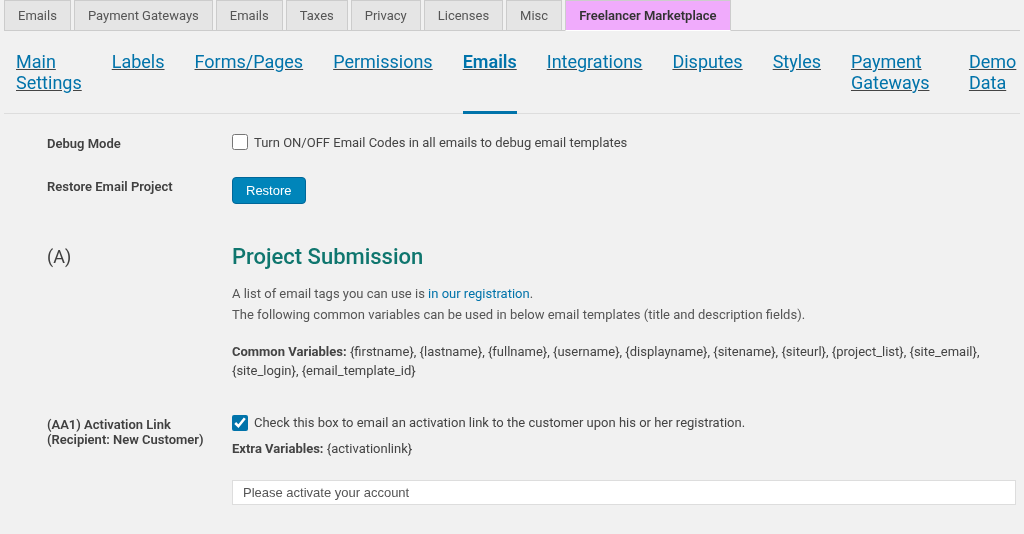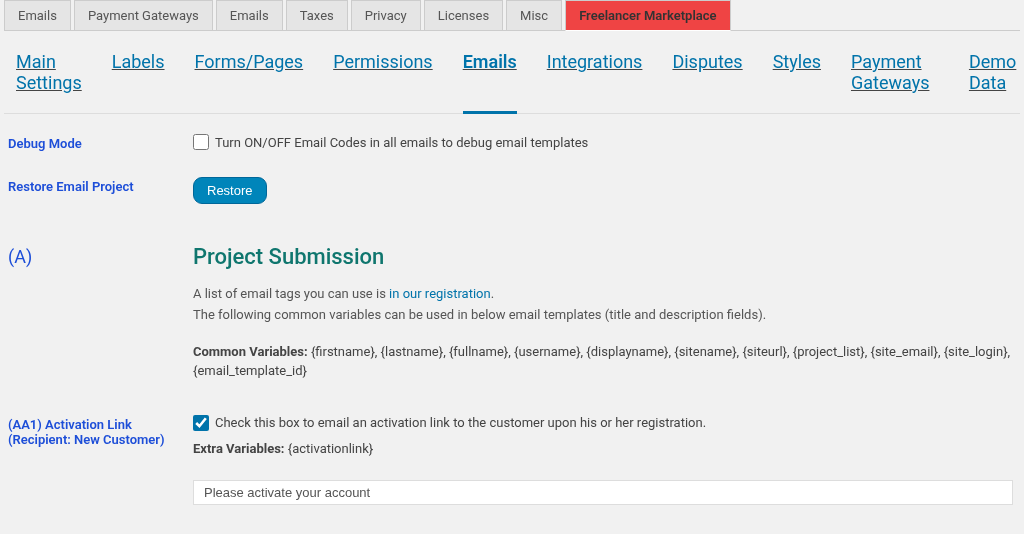--- a/index.html
+++ b/index.html
@@ -19,21 +19,21 @@
       padding: 7px 13px;
       background: #e5e5e5;
       border: 1px solid #ccc;
       border-bottom: none;
       margin-right: 3px;
       color: #555;
       cursor: pointer;
       font-size: 13px;
     }
     .tab-top.active {
-      background: #ef4444;
+      background: #f0abfc;
       border-bottom: 1px solid #fff;
       margin-bottom: -1px;
       font-weight: 600;
       color: #333;
     }
     .subtabs {
       display: flex;
       padding: 20px 0 10px 12px;
       gap: 30px;
       border-bottom: 1px solid #ddd;
@@ -56,23 +56,24 @@
     }
     .row {
       display: flex;
       align-items: flex-start;
       margin-bottom: 26px;
     }
     .row-label {
       width: 185px;
       flex-shrink: 0;
       font-weight: 600;
-      color: #1d4ed8;
+      color: #404040;
       font-size: 13px;
       padding-top: 2px;
+      margin-left: 39px;
     }
     .row-content {
       flex: 1;
       color: #444;
       font-size: 13px;
     }
     .check-line {
       display: flex;
       align-items: center;
       gap: 6px;
@@ -81,21 +82,21 @@
       width: 16px;
       height: 16px;
       cursor: pointer;
       accent-color: #0073aa;
     }
     .btn-primary {
       background: #0085ba;
       border: 1px solid #006799;
       color: #fff;
       padding: 5px 13px;
-      border-radius: 9px;
+      border-radius: 4px;
       cursor: pointer;
       font-size: 13px;
     }
     h2.section-title {
       font-size: 22px;
       font-weight: 500;
       color: #0f766e;
       margin-bottom: 15px;
     }
     a.link {

